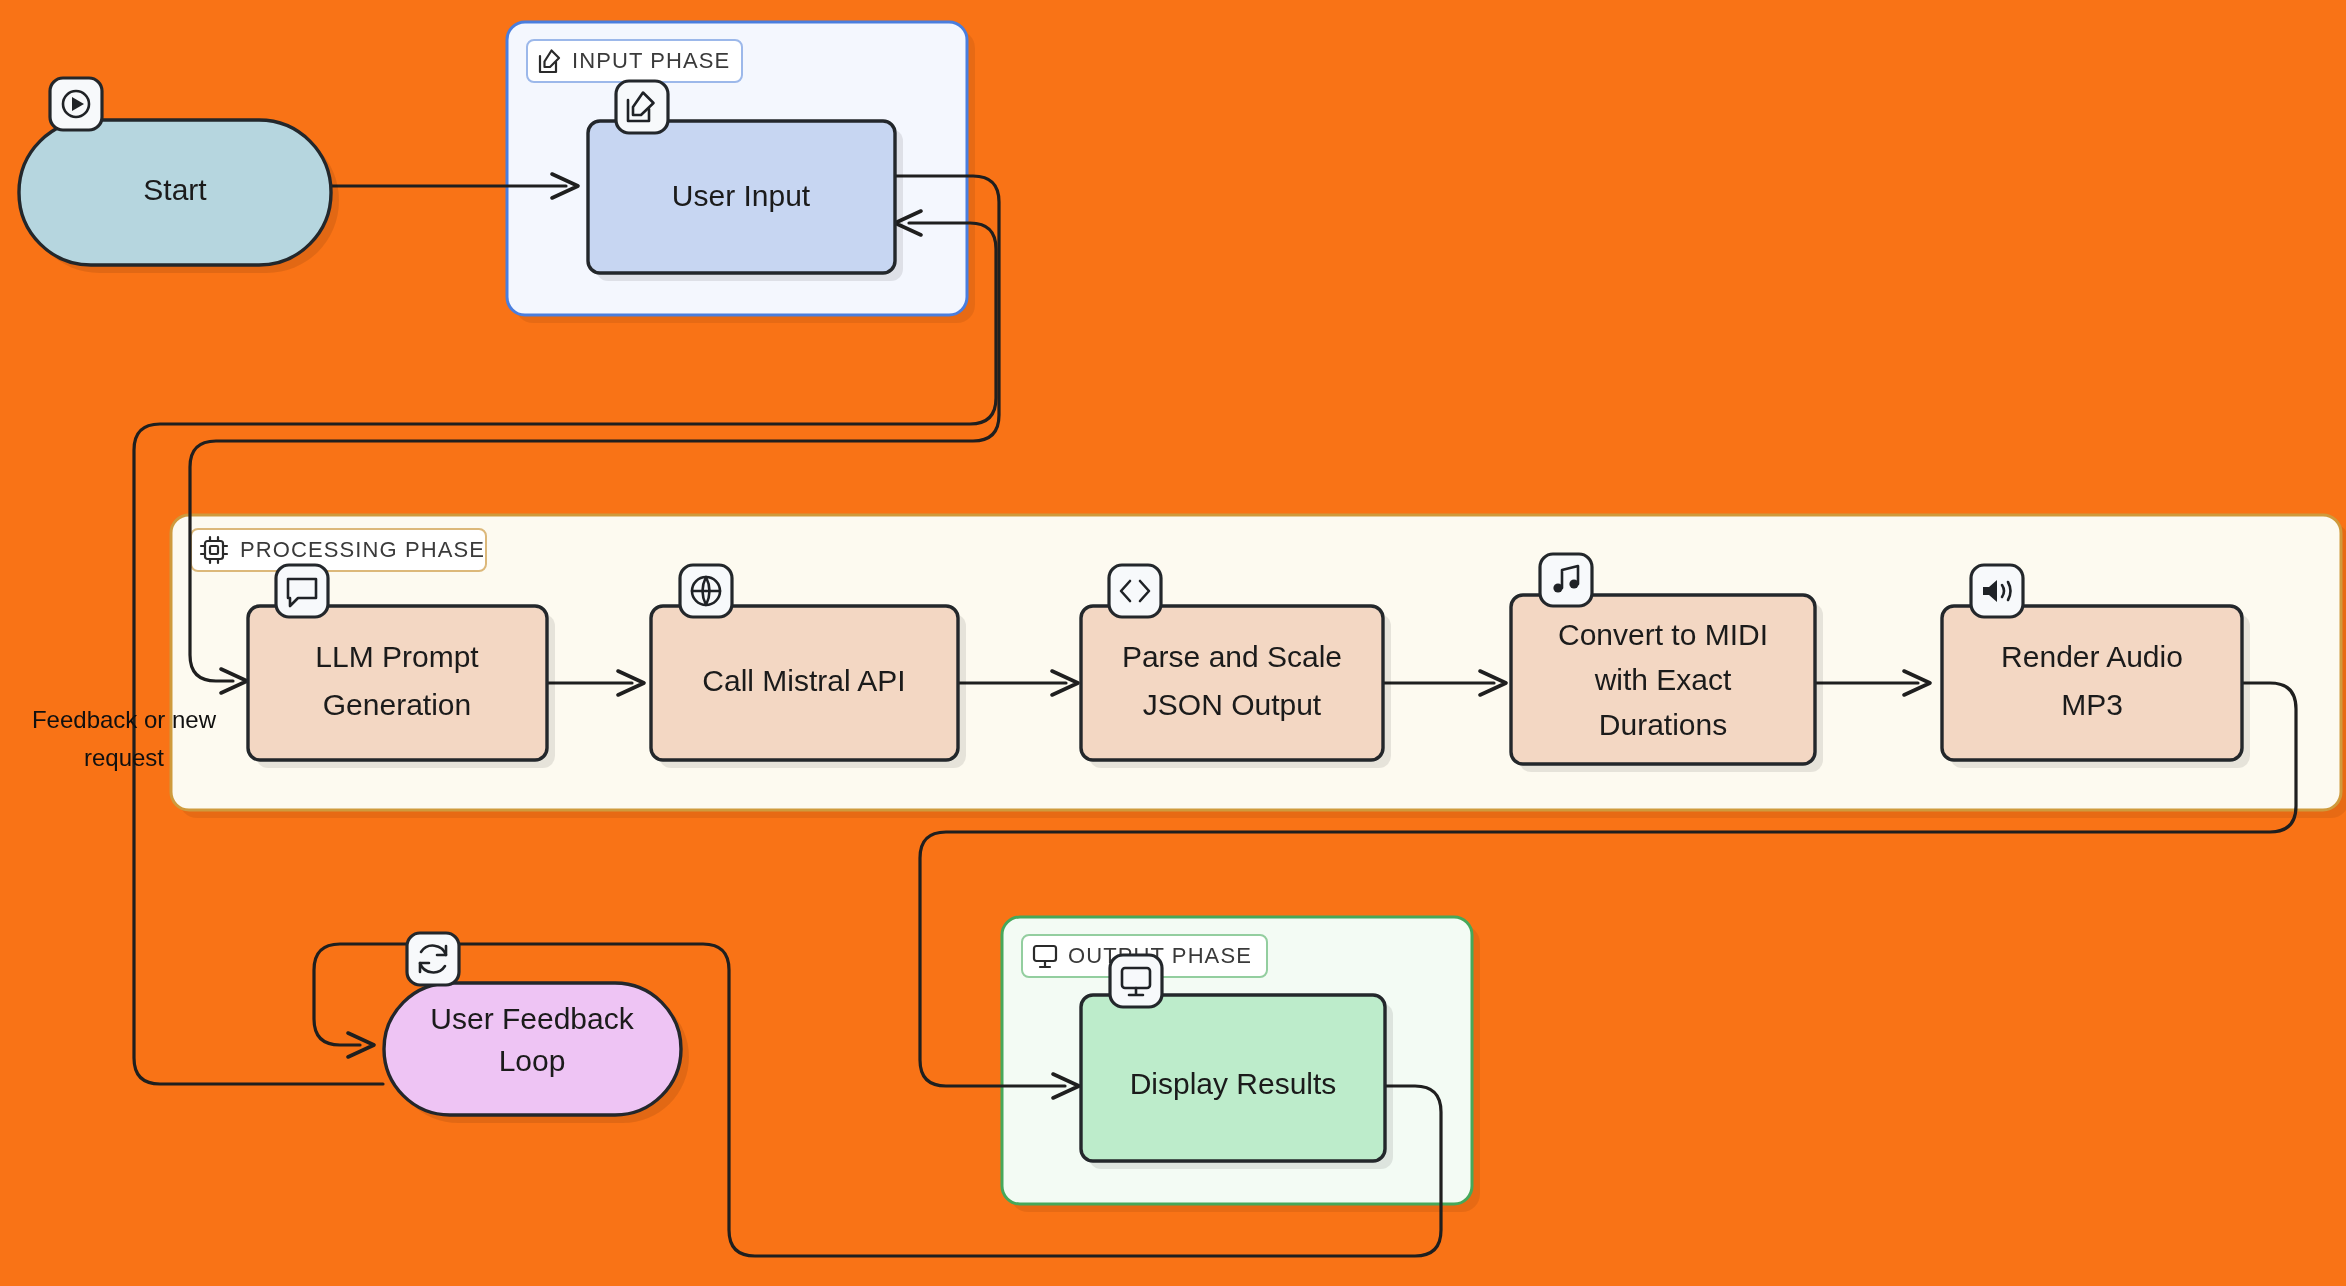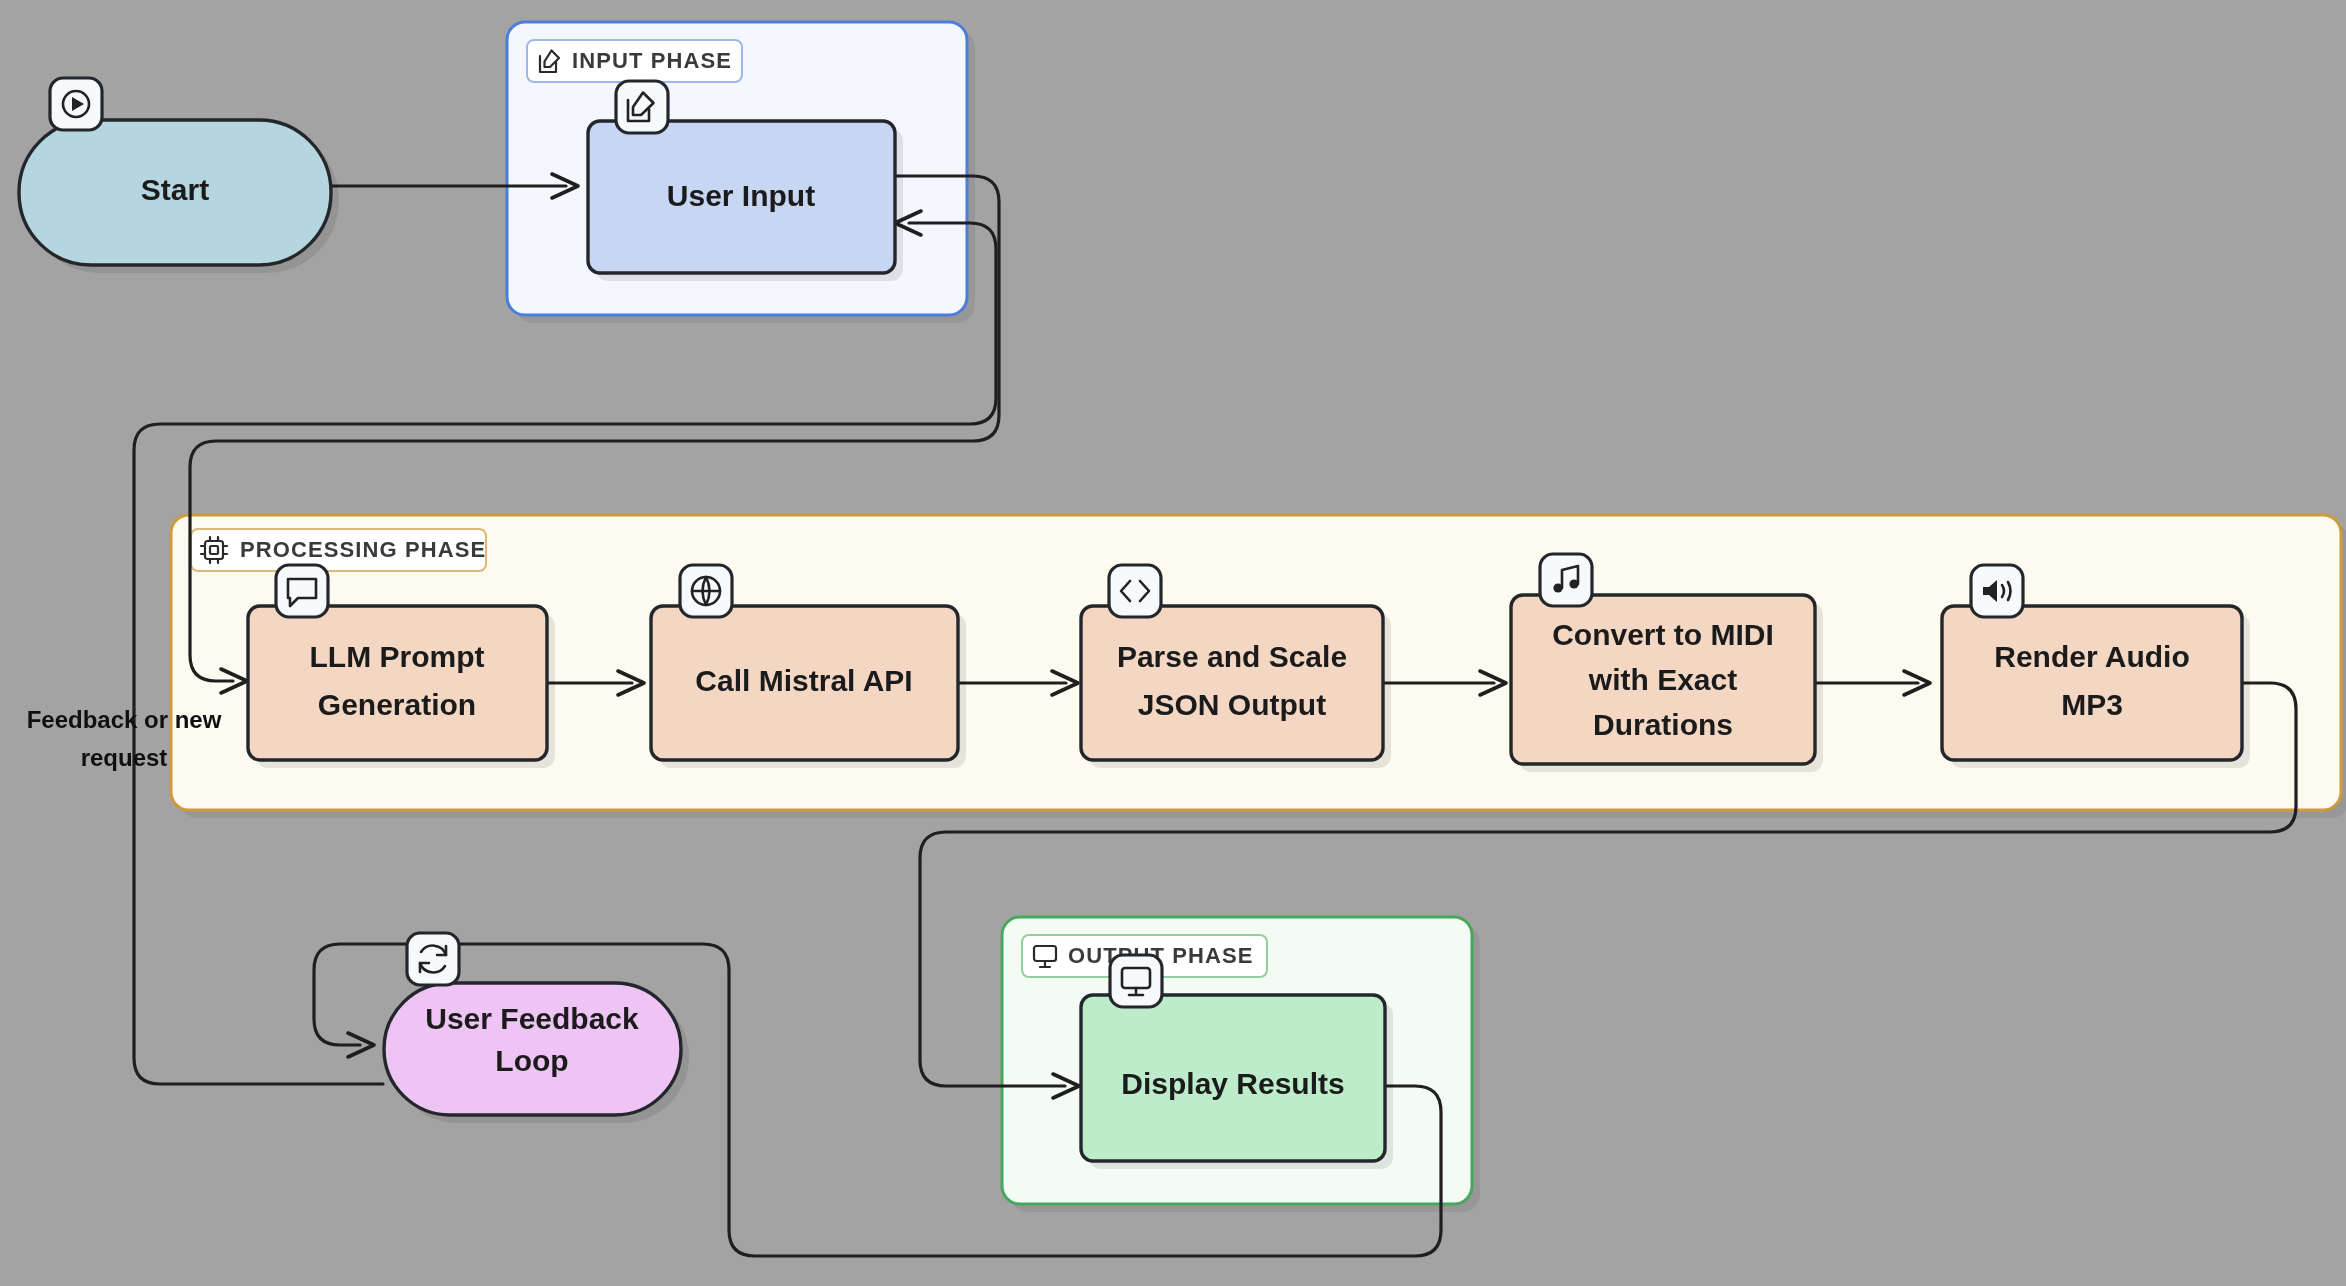--- a/index.html
+++ b/index.html
@@ -96,21 +96,21 @@
     fill: none;
     stroke: #2a2a2a;
     stroke-width: 2.2;
     stroke-linecap: round;
     stroke-linejoin: round;
   }
 </style>
 </head>
 <body>
 
-<div id="stage" style="background: #a3a3a3; font-weight: bold;">
+<div id="stage" style="background: #f97316;">
 
   <svg class="layer" viewBox="0 0 2346 1286">
 
     <g>
       <rect class="cluster-shadow" x="515" y="30" width="460" height="293" rx="18"></rect>
       <rect class="cluster-rect" id="cl-input-rect" x="507" y="22" width="460" height="293" rx="18" fill="#f4f7fe" stroke="#4a7ede"></rect>
       <rect class="cluster-label-box" id="cl-input-lbl" x="527" y="40" width="215" height="42" rx="7" stroke="#9cb8ea"></rect>
 
       <g transform="translate(538,48)">
         <path class="cl-icon" d="M2 8 L2 24 L18 24 L18 14"></path>

